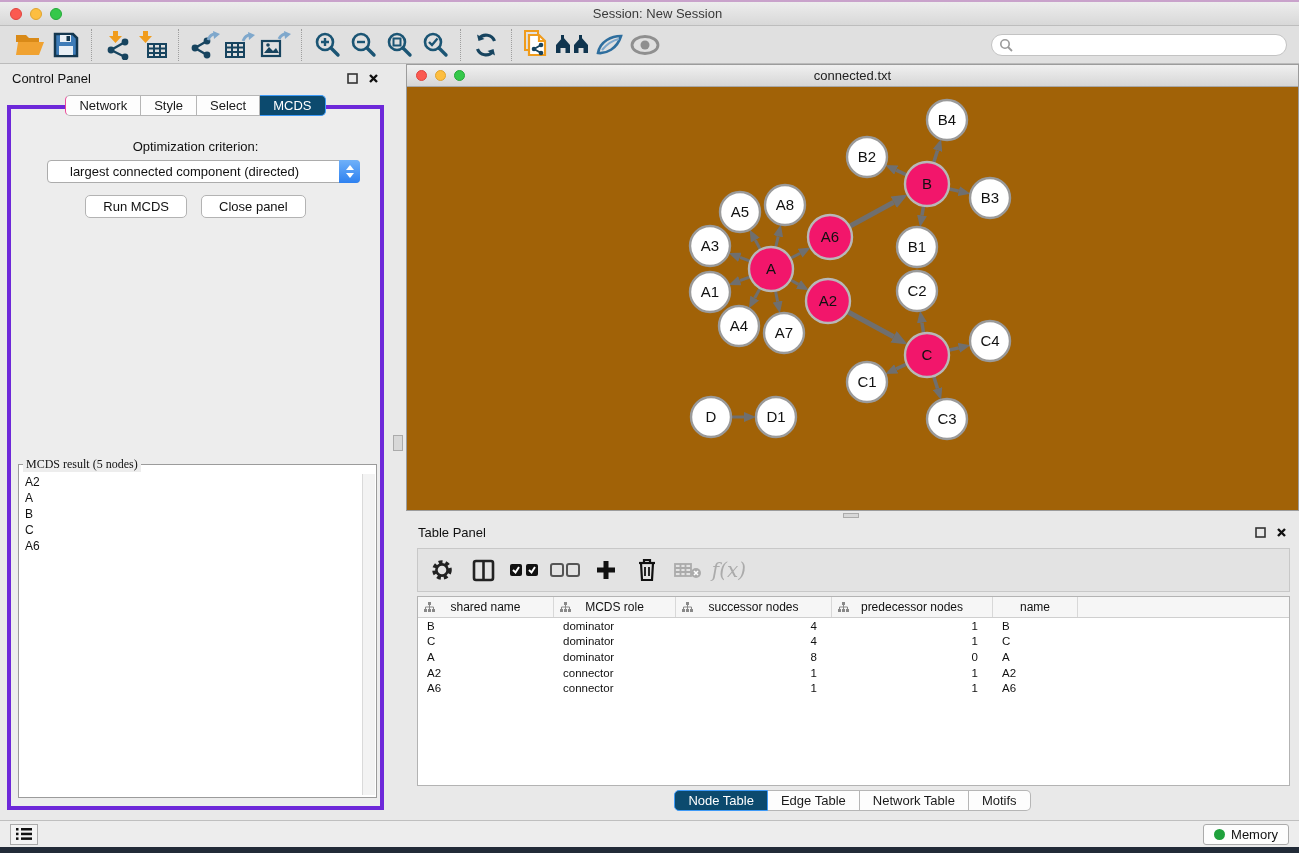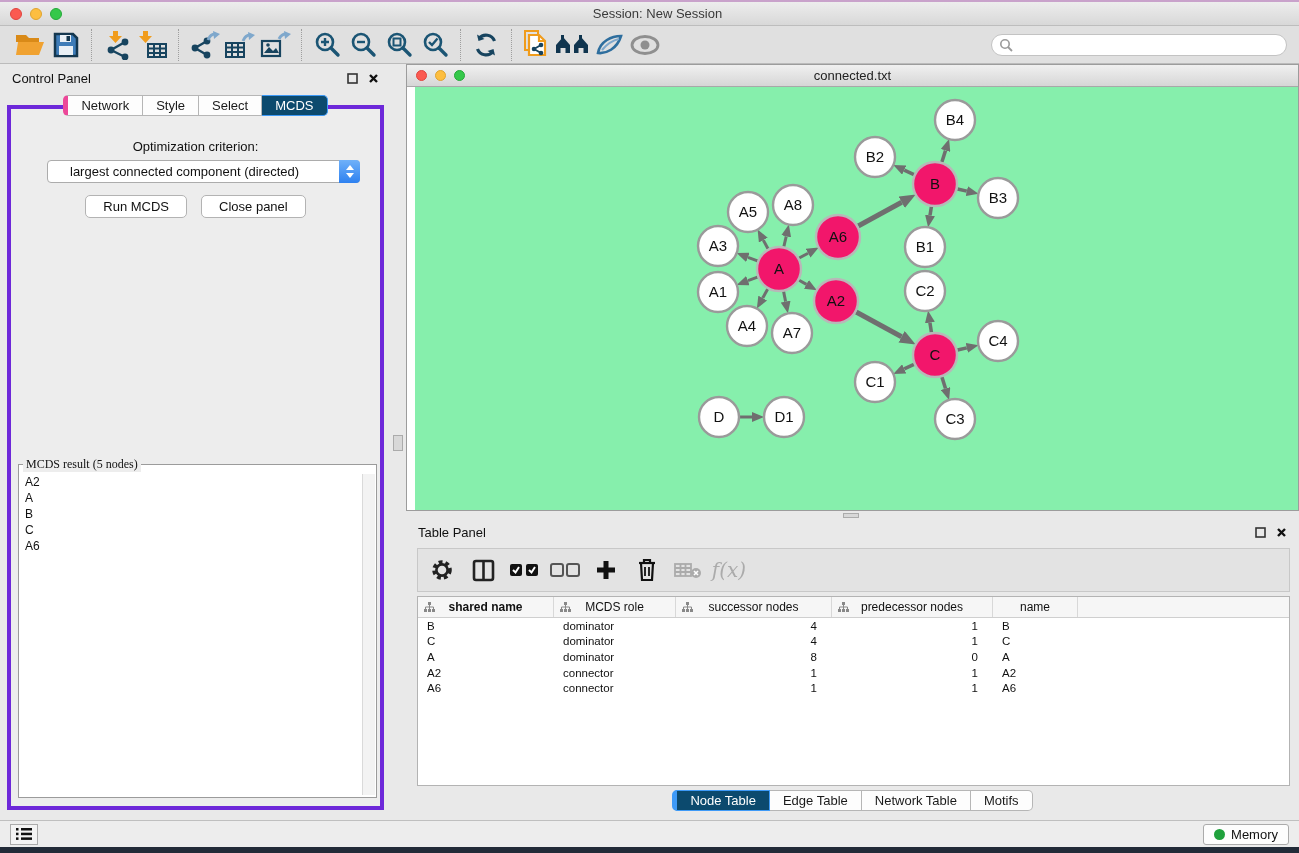--- a/index.html
+++ b/index.html
@@ -34,21 +34,21 @@
 
   
   .control-panel { width:391px; flex:none; position:relative; background:#E9E9E9; }
   .cp-header { height:28px; display:flex; align-items:center; padding:0 12px; }
   .cp-title { font-size:13px; color:#111; }
   .win-icons { margin-left:auto; display:flex; gap:10px; align-items:center; }
   .tabs { display:flex; justify-content:center; }
   .cp-tabs { position:absolute; top:31px; left:0; right:0; z-index:2; }
   .tab { height:21px; line-height:20px; padding:0 13px; font-size:13px; background:#FDFDFD; color:#1A1A1A;
          border:1px solid #B6B6B6; border-left:none; }
-  .tab:first-child { border-left:5px solid #ec4899; border-radius:5px 0 0 5px; }
+  .tab:first-child { border-left:1px solid #ec4899; border-radius:5px 0 0 5px; }
   .tab:last-child { border-radius:0 5px 5px 0; }
   .tab.active { background:#0c4a6e; border-color:#3E9AF7; color:#fff; }
   .cp-content { position:absolute; top:41px; left:7px; right:7px; bottom:10px;
                 background:#EDEDED; border:4px solid #6d28d9; }
   .opt-label { position:absolute; top:30px; width:100%; text-align:center; font-size:13px; color:#111; }
   .combo { position:absolute; top:51px; left:36px; width:313px; height:23px; background:#fff;
            border:1px solid #ACACAC; border-radius:4px; display:flex; align-items:center; }
   .combo-text { flex:1; padding-left:22px; font-size:13px; white-space:nowrap; color:#111; }
   .combo-btn { width:21px; height:23px; margin:-1px -1px -1px 0; border-radius:0 4px 4px 0;
                background:linear-gradient(#70B1F9,#2E81F0); display:flex; align-items:center; justify-content:center; }
@@ -68,21 +68,21 @@
   .handle-v { position:absolute; top:371px; left:2px; width:10px; height:16px; background:#D8D8D8;
               border:1px solid #ABABAB; }
 
   
   .right-col { flex:1; display:flex; flex-direction:column; min-width:0; }
   .network-window { height:447px; border:1px solid #9C9C9C; background:#fff; display:flex; flex-direction:column; }
   .net-titlebar { height:22px; background:linear-gradient(#F0F0F0,#D6D6D6); border-bottom:1px solid #A8A8A8;
                   position:relative; display:flex; align-items:center; padding:0 9px; flex:none; }
   .net-titlebar .light { width:11px; height:11px; }
   .net-title { position:absolute; left:0; width:100%; text-align:center; font-size:13px; color:#222; }
-  .net-canvas { flex:1; position:relative; overflow:hidden; background:#86efac;margin-left:8px; }
+  .net-canvas { flex:1; position:relative; overflow:hidden; background:#a16207; }
   .net-canvas svg { position:absolute; left:0; top:0; }
   .grip { position:absolute; right:1px; bottom:1px; }
   .divider-h { height:9px; position:relative; background:#E9E9E9; }
   .handle-h { position:absolute; left:437px; top:2px; width:16px; height:5px; background:#D8D8D8;
               border:1px solid #ABABAB; }
 
   
   .table-panel { flex:1; position:relative; background:#E9E9E9; }
   .tp-header { height:25px; display:flex; align-items:center; padding:0 12px; }
   .tp-toolbar { position:absolute; top:28px; left:11px; right:9px; height:44px; background:#E3E3E3;
@@ -482,21 +482,21 @@
                 <circle cx="22" cy="12" r="5" fill="#ABABAB"></circle>
                 <path d="M20 10l4 4M24 10l-4 4" stroke="#fff" stroke-width="1.6"></path>
               </svg>
             </button>
           <button class="tbtn2">
               <span class="fx">f(x)</span>
             </button>
         </div>
         <div class="tp-table">
           <div class="thead">
-              <div class="th" style="width: 136px; font-weight: bold;">
+              <div class="th" style="width: 136px;">
                 <svg width="11" height="11" viewBox="0 0 11 11">
                   <path d="M5.5 3v2M1.5 7V5h8v2M5.5 5v2" stroke="#888" fill="none" stroke-width="1"></path>
                   <g fill="#888">
                     <rect x="4" width="3" height="3"></rect>
                     <rect y="7" width="3" height="3"></rect>
                     <rect x="4" y="7" width="3" height="3"></rect>
                     <rect x="8" y="7" width="3" height="3"></rect>
                   </g>
                 </svg>
                 <span class="th-label">shared name</span>

